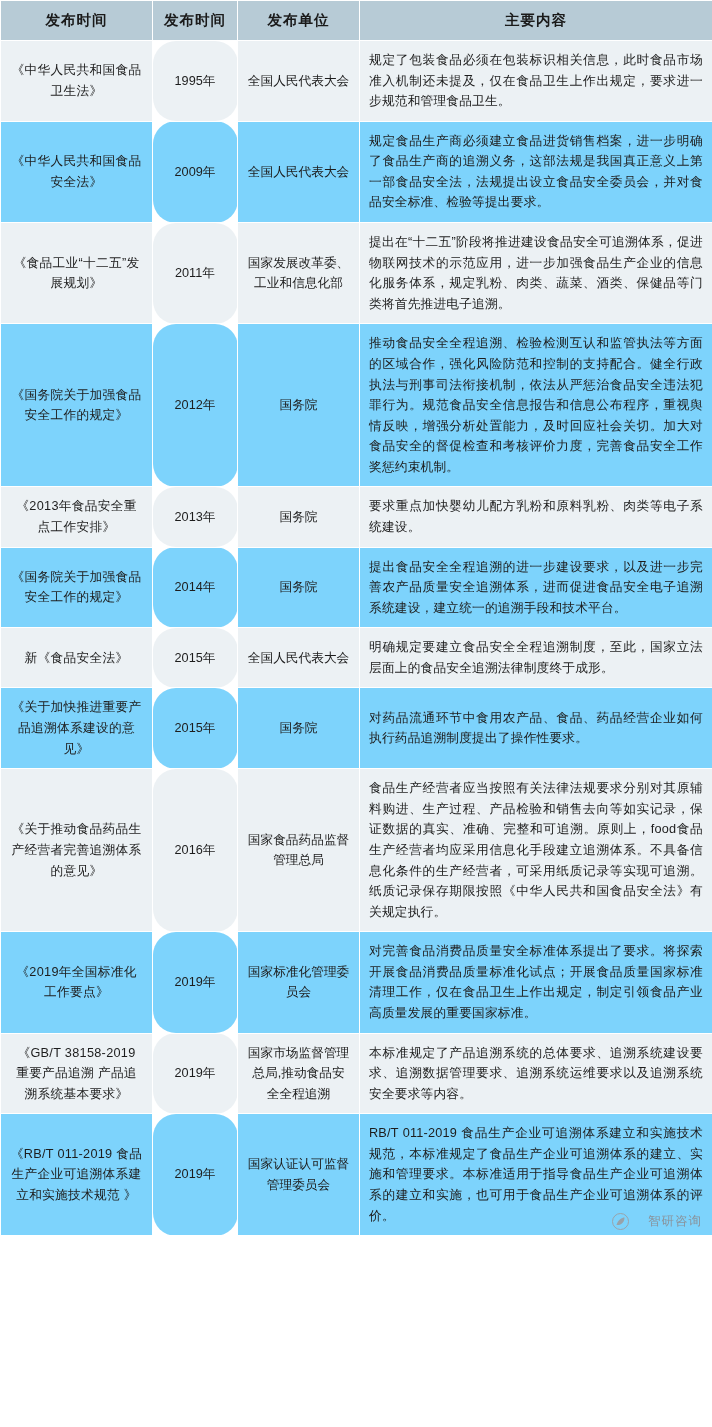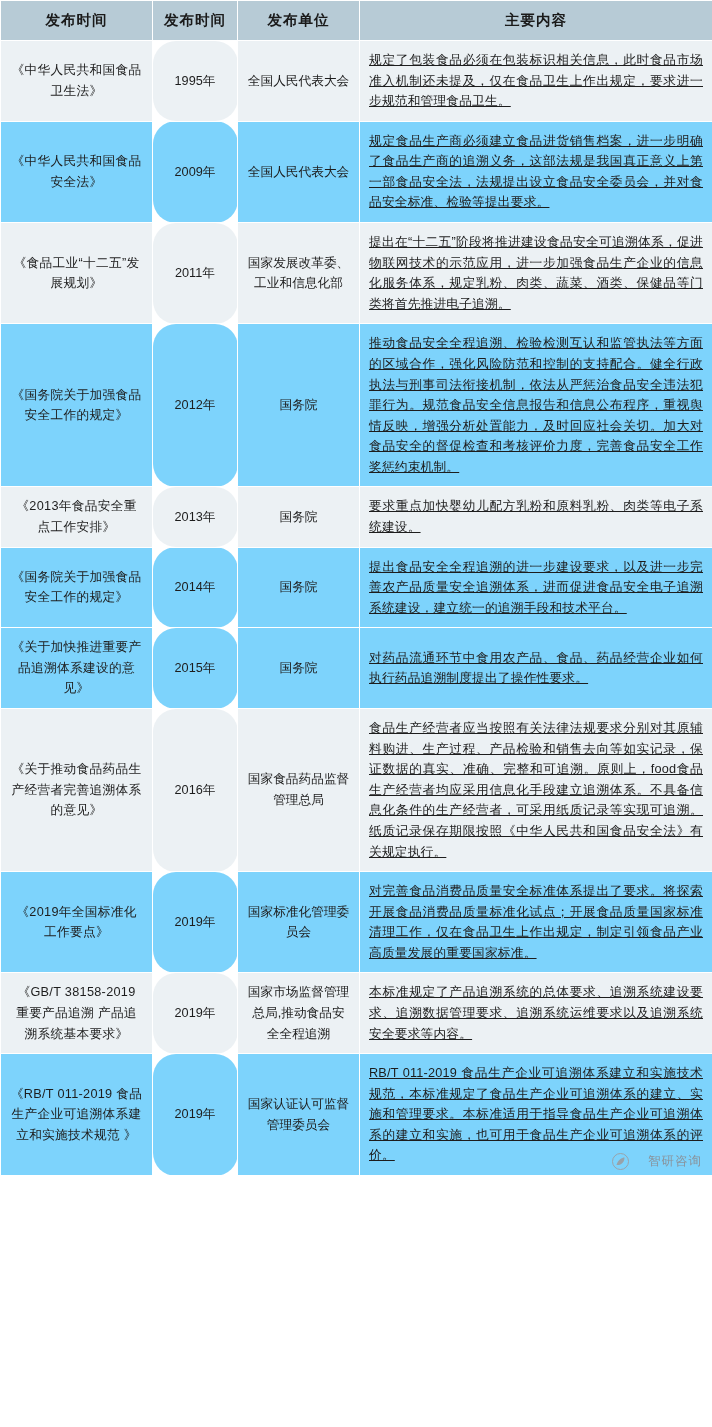--- a/index.html
+++ b/index.html
@@ -54,21 +54,20 @@
     white-space: nowrap;
     border-radius: 23px;
   }
   td.unit {
     text-align: center;
   }
   td.content {
     text-align: justify;
     text-justify: inter-ideograph;
     letter-spacing: 0.2px;
-    text-decoration: underline;
   }
 
   
   .watermark {
     position: absolute;
     right: 10px;
     bottom: 6px;
     display: flex;
     align-items: center;
     gap: 19px;
@@ -145,20 +144,26 @@
         <td class="content">要求重点加快婴幼儿配方乳粉和原料乳粉、肉类等电子系统建设。</td>
       </tr>
 
       <tr class="even">
         <td class="name">《国务院关于加强食品安全工作的规定》</td>
         <td class="date">2014年</td>
         <td class="unit">国务院</td>
         <td class="content">提出食品安全全程追溯的进一步建设要求，以及进一步完善农产品质量安全追溯体系，进而促进食品安全电子追溯系统建设，建立统一的追溯手段和技术平台。</td>
       </tr>
 
+      <tr class="odd">
+        <td class="name">新《食品安全法》</td>
+        <td class="date">2015年</td>
+        <td class="unit">全国人民代表大会</td>
+        <td class="content">明确规定要建立食品安全全程追溯制度，至此，国家立法层面上的食品安全追溯法律制度终于成形。</td>
+      </tr>
 
       <tr class="even">
         <td class="name">《关于加快推进重要产品追溯体系建设的意见》</td>
         <td class="date">2015年</td>
         <td class="unit">国务院</td>
         <td class="content">对药品流通环节中食用农产品、食品、药品经营企业如何执行药品追溯制度提出了操作性要求。</td>
       </tr>
 
       <tr class="odd">
         <td class="name">《关于推动食品药品生产经营者完善追溯体系的意见》</td>

